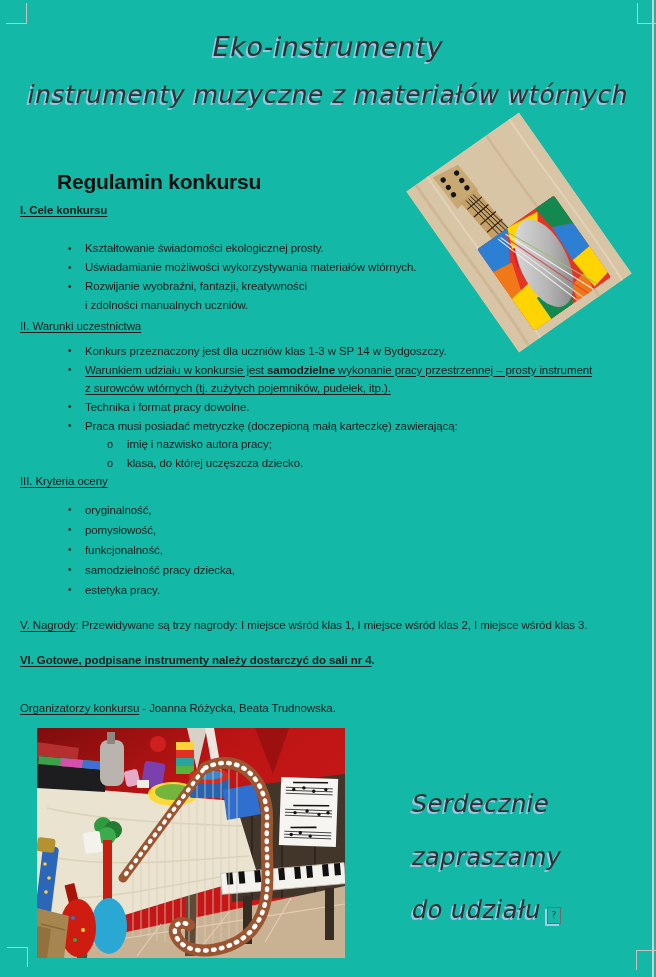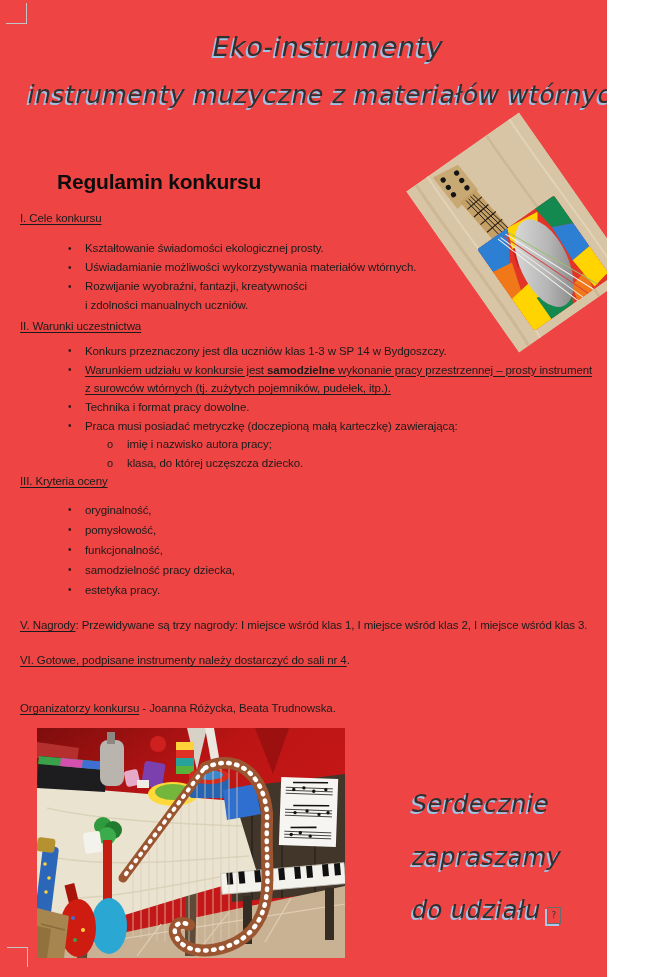--- a/index.html
+++ b/index.html
@@ -1,17 +1,17 @@
 <!DOCTYPE html>
 <html><head>
 <meta charset="utf-8">
 <style>
   html,body{margin:0;padding:0;background:#ffffff;}
   .page{
-    position:relative;width:607px;height:977px;background:#ef4444;overflow:hidden;
+    position:relative;width:656px;height:977px;background:#14b8a6;overflow:hidden;
     font-family:"Liberation Sans",sans-serif;color:#1b1b1b;
   }
   
   .win-edge{position:absolute;top:0;left:652px;width:2px;height:977px;background:#cfcfcf;}
   
   .mark{position:absolute;background:#c3c3c3;}
   
   .hand{
     font-family:"DejaVu Sans",sans-serif;font-style:italic;color:#303030;
     text-shadow:-2px 2px 0 #9dc3e6;letter-spacing:0.5px;white-space:nowrap;
@@ -114,21 +114,21 @@
         <line x1="51" y1="92" x2="86" y2="193" stroke="#e9e6df" stroke-width="1"></line>
         <line x1="54" y1="92" x2="92" y2="191" stroke="#d84040" stroke-width="1"></line>
         <line x1="57" y1="92" x2="98" y2="189" stroke="#f5f3ee" stroke-width="1"></line>
         <line x1="60" y1="92" x2="104" y2="186" stroke="#9cc06a" stroke-width="1"></line>
       </g>
     </svg>
   </div>
 
   <div class="heading">Regulamin konkursu</div>
 
-  <div class="sec-title body-txt ul" style="top:209px;">I. Cele konkursu</div>
+  <div class="sec-title body-txt ul" style="top:201px;font-weight:bold;">I. Cele konkursu</div>
   <div class="list body-txt" style="top:239px;">
     <div class="li">
         <span class="dot">•</span>
         <span>Kształtowanie świadomości ekologicznej prosty.</span>
       </div>
     <div class="li">
         <span class="dot">•</span>
         <span>Uświadamianie możliwości wykorzystywania materiałów wtórnych.</span>
       </div>
     <div class="li">
@@ -185,21 +185,21 @@
         <span class="dot">•</span>
         <span>samodzielność pracy dziecka,</span>
       </div>
     <div class="li">
         <span class="dot">•</span>
         <span>estetyka pracy.</span>
       </div>
   </div>
 
   <div class="line body-txt" style="top:616px;"><span class="ul">V. Nagrody</span><span>: Przewidywane są trzy nagrody: I miejsce wśród klas 1, I miejsce wśród klas 2, I miejsce wśród klas 3.</span></div>
-  <div class="line body-txt" style="top:651px;"><span class="ul">VI. Gotowe, podpisane instrumenty należy dostarczyć do sali nr 4</span><span>.</span></div>
+  <div class="line body-txt" style="top:651px;font-weight:bold;"><span class="ul">VI. Gotowe, podpisane instrumenty należy dostarczyć do sali nr 4</span><span>.</span></div>
   <div class="line body-txt" style="top:699px;text-align:right;"><span class="ul">Organizatorzy konkursu</span><span> -  Joanna Różycka, Beata Trudnowska.</span></div>
 
   <div class="exhibit-photo">
     <svg width="308" height="230" viewBox="0 0 308 230">
       <defs>
         <linearGradient id="wall" x1="0" y1="0" x2="1" y2="1">
           <stop offset="0" stop-color="#7e0d0d"></stop>
             <stop offset="0.35" stop-color="#bc1414"></stop>
             <stop offset="1" stop-color="#d01b1b"></stop>
         </linearGradient>

